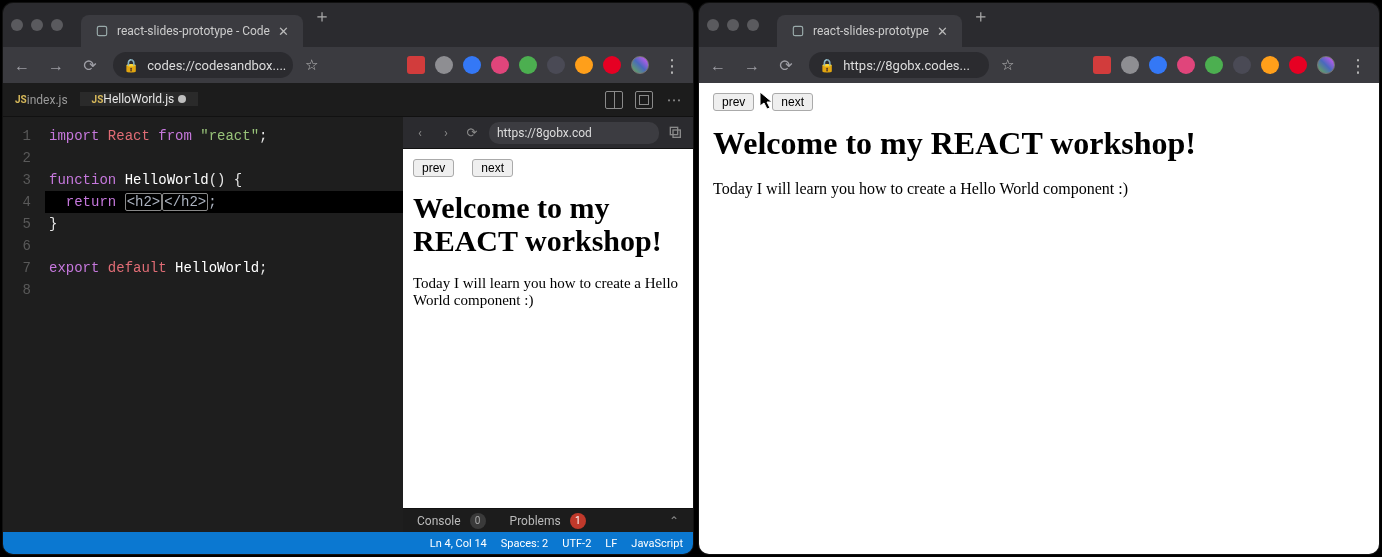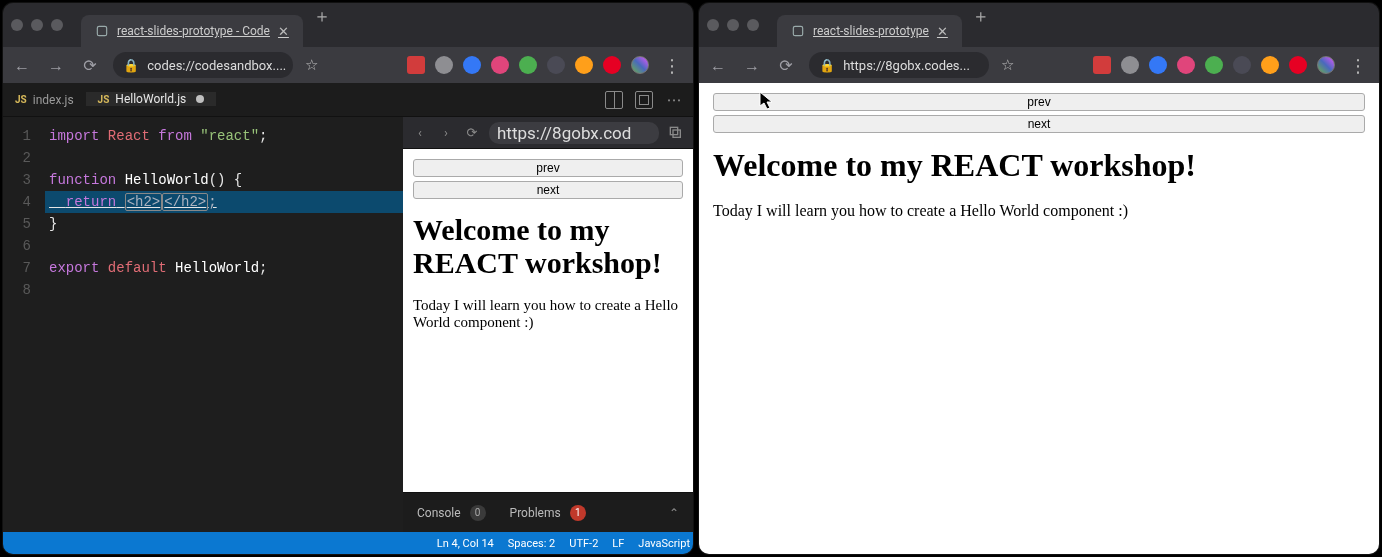--- a/index.html
+++ b/index.html
@@ -40,21 +40,20 @@
   }
   .tabstrip { display: flex; align-items: stretch; height: 100%; }
   .chrome-tab {
     display: flex; align-items: center; gap: 8px;
     padding: 12px 14px;
     background: #3b3b40;
     border-radius: 8px 8px 0 0;
     height: 32px; align-self: flex-end;
     color: #ccc;
     font-size: 12px;
-    text-decoration: underline;
   }
   .chrome-tab .favicon {
     width: 14px; height: 14px; display: inline-block;
   }
   .chrome-tab .tclose { color: #bbb; font-size: 13px; cursor: pointer; }
   .newtab-btn {
     width: 26px; height: 26px; display: flex; align-items: center; justify-content: center;
     color: #aaa; font-size: 18px; margin-left: 6px; cursor: pointer;
   }
 
@@ -97,66 +96,66 @@
   .ext.m6 { background:#ff9f1a; }
   .ext.m7 { background:#e60023; }
   .ext.av { border-radius:50%; background: linear-gradient(45deg,#6ab04c,#4a69bd,#e056fd); border:1px solid #777;}
   .menu-dots { color:#bbb; font-size:18px; padding:0 4px; cursor:pointer; }
 
   
   .cs-body { flex:1; display:flex; flex-direction:column; background:#1e1e1e; }
   .cs-tabs {
     height: 34px; background:#1c1c1c; display:flex; align-items:center; border-bottom:1px solid #111;
   }
-  .ftab { height: 100%; display:flex; align-items:center; gap:6px; padding:0 12px; font-size:12px; color:#9a9a9a; }
+  .ftab { height: 100%; display:flex; align-items:center; padding:0 12px; font-size:12px; color:#9a9a9a; }
   .ftab .js { color:#d6b85a; font-weight:bold; font-size:10px; }
   .ftab.active { background:#2a2a2a; color:#e6e6e6; border-bottom:1px solid #1c1c1c; }
   .ftab .dirty { width:8px; height:8px; border-radius:50%; background:#bfbfbf; margin-left:4px; }
   .editor-right-icons { margin-left:auto; display:flex; gap:12px; padding-right:10px; color:#9a9a9a; }
   .ericon { width:18px; height:18px; border:1.5px solid #8a8a8a; border-radius:2px; position:relative; }
   .ericon.split::after { content:""; position:absolute; left:50%; top:0; bottom:0; width:1px; background:#8a8a8a; }
   .ericon.box::after { content:""; position:absolute; inset:3px; border:1px solid #8a8a8a; }
   .ericon.dots { border:none; line-height:18px; text-align:center; font-size:15px; }
 
   .cs-main { flex:1; display:flex; }
   .editor-wrap { width:400px; display:flex; font-family: "SFMono-Regular", Consolas, "Liberation Mono", Menlo, monospace; font-size:14px; }
   .gutter { width:42px; text-align:right; color:#595959; padding-top:8px; line-height:22px; }
   .gutter div { padding-right:14px; }
   .code { flex:1; padding-top:8px; line-height:22px; white-space:pre; }
   .code .line { height:22px; padding-left:4px; }
-  .code .line.cur { background:#0c4a6e; position:relative;text-decoration:underline; }
+  .code .line.cur { background:#000000; position:relative; }
   .tok-kw { color:#c678dd; }
   .tok-fn { color:#ffffff; }
   .tok-str { color:#98c379; }
   .tok-ret { color:#c678dd; }
   .tok-def { color:#e06c75; }
   .tok-punct { color:#abb2bf; }
   .tok-box { border:1px solid #888; border-radius:2px; padding:0 1px; color:#abb2bf; }
 
   
   .preview-col { flex:1; display:flex; flex-direction:column; }
   .ptabs { height:34px; background:#1c1c1c; display:flex; align-items:stretch; border-bottom:1px solid #111; margin-top:-34px; margin-left:0; }
   .ptab { padding:0 16px; display:flex; align-items:center; font-size:12px; color:#8a8a8a; }
   .ptab.active { background:#2a2a2a; color:#fff; font-weight:600; }
   .preview-nav { height:32px; background:#2b2b2f; display:flex; align-items:center; gap:8px; padding:0 8px; border-bottom:1px solid #111;}
   .pnavbtn { width:18px; text-align:center; color:#8a8a8a; }
-  .purl { flex:1; background:#3c3c41; height:22px; border-radius:10px; padding:0 8px; color:#ddd; font-size:17px; display:flex; align-items:center; overflow:hidden; white-space:nowrap;}
+  .purl { flex:1; background:#3c3c41; height:22px; border-radius:10px; padding:0 8px; color:#ddd; font-size:12px; display:flex; align-items:center; overflow:hidden; white-space:nowrap;}
   .openext { width:18px; height:18px; color:#8a8a8a; }
   .preview-surface { flex:1; background:#fff; color:#000; padding:10px 10px; overflow:hidden; font-family: Times, "Times New Roman", serif; }
-  .slide-btns { display:flex; gap:4px;flex-direction:column; }
+  .slide-btns { display:flex; gap:18px; }
   .sbtn { font-size:12px; font-family: Arial, sans-serif; border:1px solid #aaa; background:#efefef; border-radius:3px; padding:1px 8px; color:#000; }
   .preview-surface h1 { margin-top:14px; font-size:30px; font-weight:bold; line-height:1.1; }
   .preview-surface p { margin-top:18px; font-size:15px; }
 
   
-  .console-bar { height:40px; background:#1c1c1c; display:flex; align-items:center; gap:24px; padding:0 14px; color:#bbb; font-size:12px; border-top:1px solid #111;}
+  .console-bar { height:24px; background:#1c1c1c; display:flex; align-items:center; gap:24px; padding:0 14px; color:#bbb; font-size:12px; border-top:1px solid #111;}
   .badge { display:inline-flex; align-items:center; justify-content:center; min-width:16px; height:16px; border-radius:8px; background:#3a3a3a; color:#aaa; font-size:10px; padding:0 4px; margin-left:6px;}
   .badge.err { background:#c0392b; color:#fff; }
   .console-bar .chev { margin-left:auto; color:#888; }
-  .status-bar { height:22px; background:#0b78d1; display:flex; align-items:center; justify-content:flex-end; gap:14px; color:#fff; font-size:11px; padding:0 3px;}
+  .status-bar { height:22px; background:#0b78d1; display:flex; align-items:center; justify-content:flex-end; gap:14px; color:#fff; font-size:11px; padding:0 10px;}
 
   
   .right-page { flex:1; background:#fff; color:#000; padding:10px 14px; font-family: Times, "Times New Roman", serif; position:relative; }
   .right-page h1 { margin-top:14px; font-size:32px; font-weight:bold; }
   .right-page p { margin-top:18px; font-size:16px; }
   .cursor-img { position:absolute; left:60px; top:8px; }
 
   .ftab-row { display:flex; align-items:center; width:100%; }
   .file-tabs { display:flex; align-items:center; }
 

